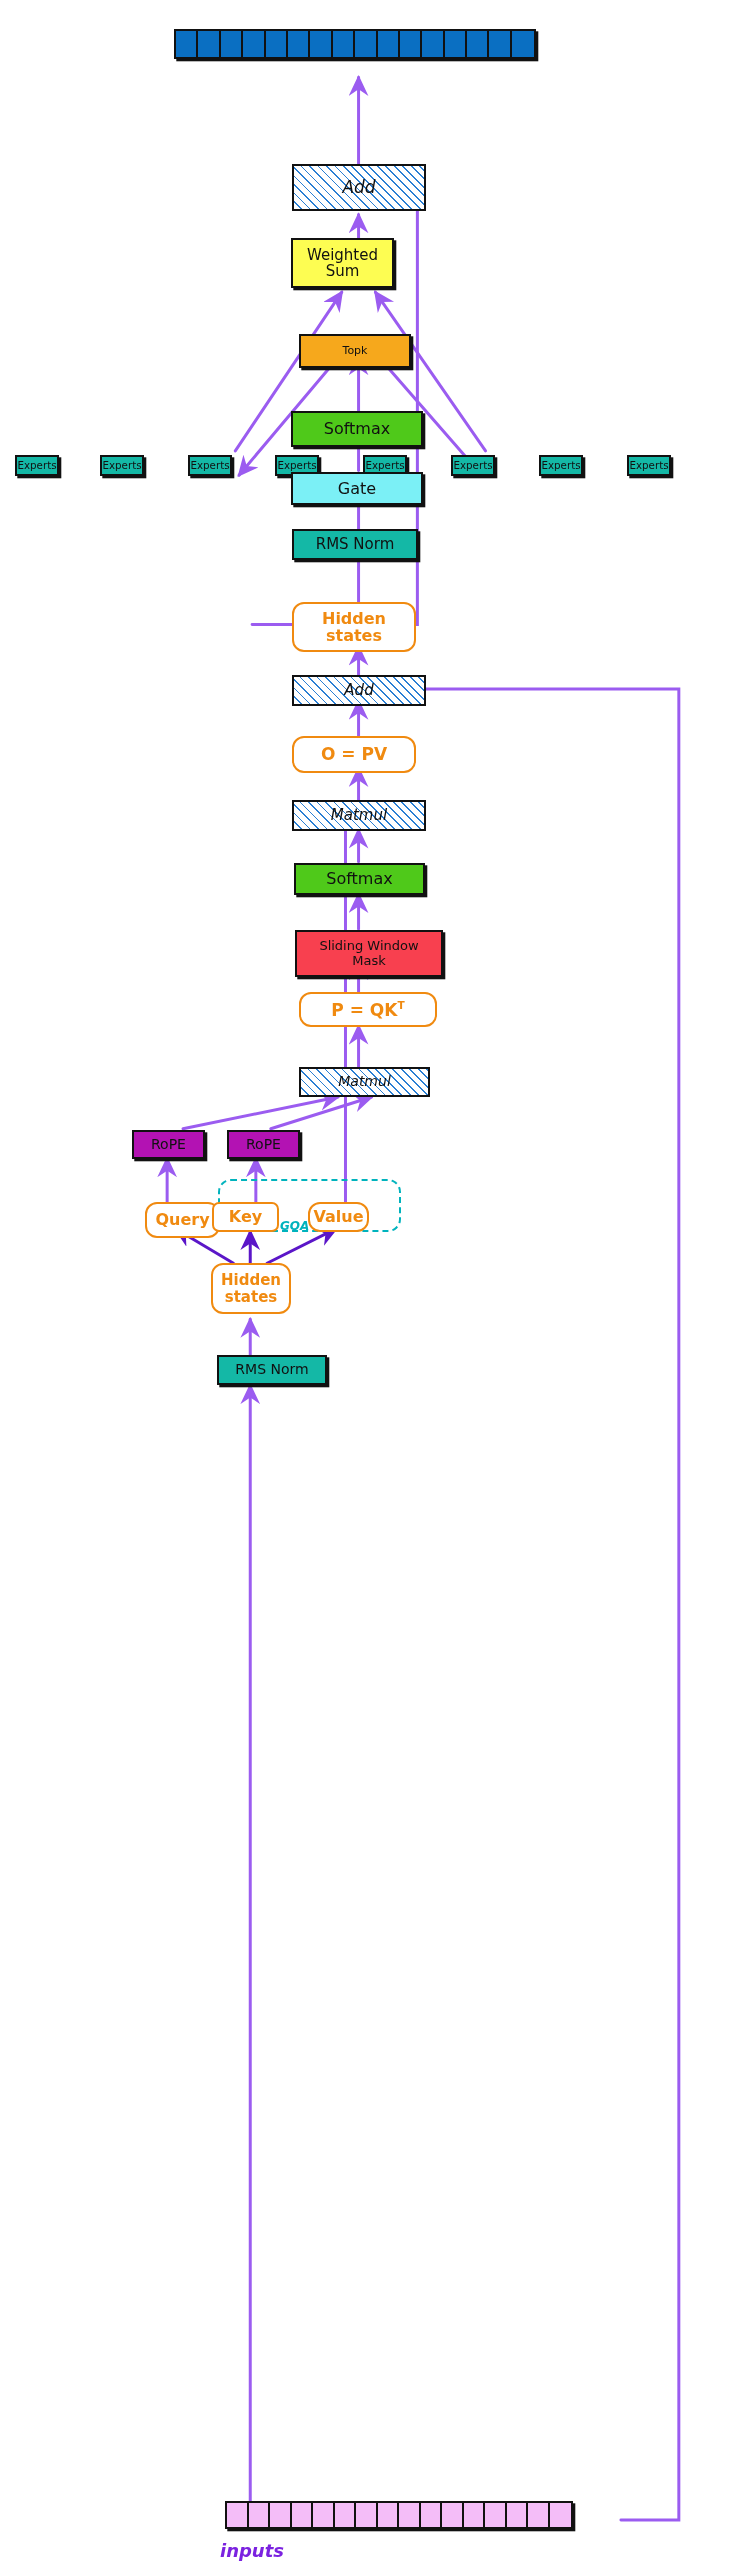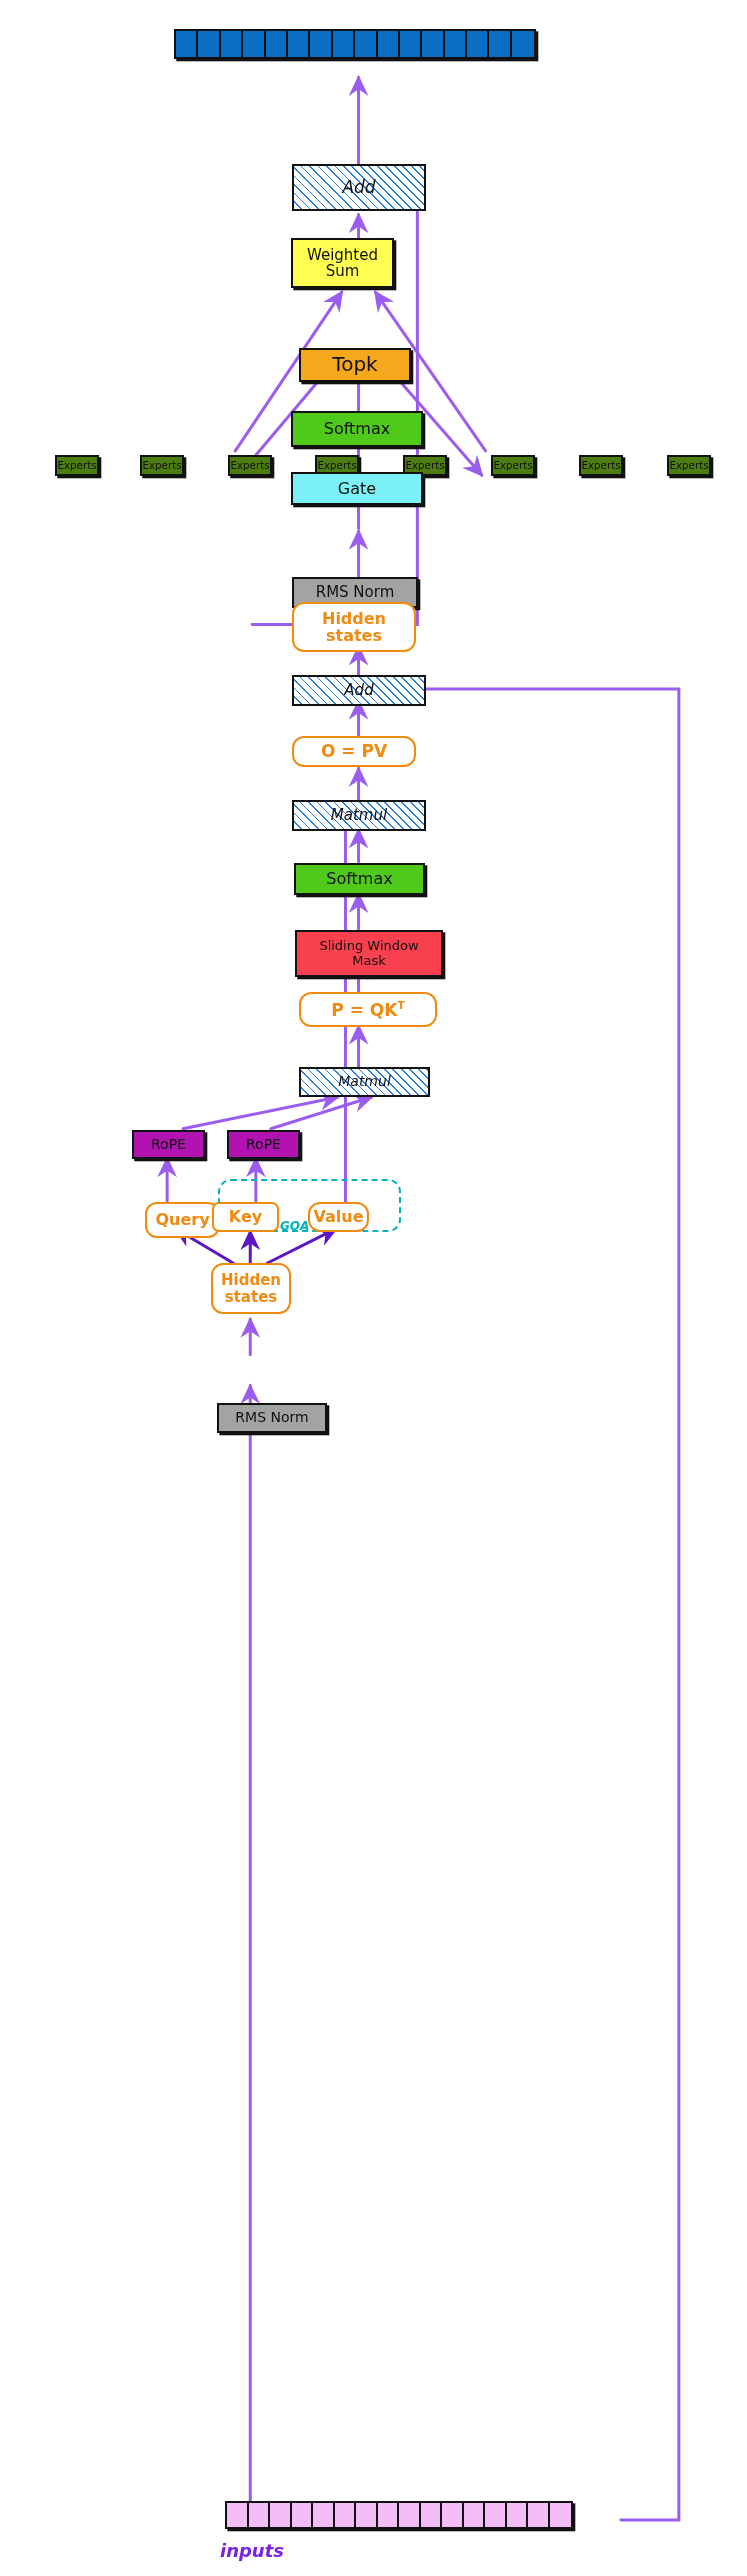--- a/index.html
+++ b/index.html
@@ -14,24 +14,24 @@
      repeating-linear-gradient(45deg,#ffffff 0px,#ffffff 4.7px,#2a7fd4 4.7px,#2a7fd4 6px);}
   .hatch .lbl{background:transparent;padding:0 1.9px;font-style:italic;}
   
   .rounded{border:2.4px solid #f08a10;border-radius:12px;background:#fff;color:#f08a10;font-weight:bold;}
   .rounded.sup sup{font-size:.62em;vertical-align:super;}
   
   .c-yellow{background:#fdfd52;}
   .c-green{background:#4fc91a;}
   .c-orange{background:#f6a81c;}
   .c-cyan{background:#7bf0f6;}
-  .c-pink{background:#a3a3a3;margin-top:48px;}
+  .c-pink{background:#14b8a6;}
   .c-red{background:#f8404f;}
   .c-purple{background:#b312b3;}
-  .c-expert{background:#4d7c0f;margin-left:40px;}
+  .c-expert{background:#14b8a6;}
   
   .lbl{font-family:"DejaVu Sans", sans-serif;}
   
   .strip{position:absolute;display:flex;border:2.8px solid #111;box-sizing:content-box;
          box-shadow:2.3px 2.3px 0 0 #111;}
   .strip .cell{box-sizing:border-box;border-right:2.8px solid #111;}
   .strip .cell:last-child{border-right:none;}
   .out-cell{background:#0a6fc2;}
   .in-cell{background:#f4bdf8;}
   
@@ -166,21 +166,21 @@
         <span class="lbl">Experts</span>
       </div>
       <div class="node rect c-expert" style="left: 539px; top: 455px; width: 44px; height: 20.6px; font-size: 10.3px;">
         <span class="lbl">Experts</span>
       </div>
       <div class="node rect c-expert" style="left: 627px; top: 455px; width: 44px; height: 20.6px; font-size: 10.3px;">
         <span class="lbl">Experts</span>
       </div>
     </div>
 
-  <div class="node rect c-orange" style="left:299px;top:348px;width:112px;height:34px;font-size:20px;">
+  <div class="node rect c-orange" style="left:299px;top:334px;width:112px;height:34px;font-size:11px;">
     <span class="lbl">Topk</span>
   </div>
 
   <div class="node rect c-green" style="left:291px;top:411px;width:132px;height:36px;font-size:16px;">
     <span class="lbl">Softmax</span>
   </div>
 
   <div class="node rect c-cyan" style="left:291px;top:472px;width:132px;height:33px;font-size:16px;">
     <span class="lbl">Gate</span>
   </div>
@@ -191,21 +191,21 @@
 
   <div class="node rounded" style="left:292px;top:602px;width:124px;height:50px;white-space:pre;font-size:16px;">
     <span class="lbl">Hidden
 states</span>
   </div>
 
   <div class="node hatch" style="left:292px;top:675px;width:134px;height:31px;">
     <span class="lbl" style="font-size:15px;">Add</span>
   </div>
 
-  <div class="node rounded" style="left:292px;top:736px;width:124px;height:31px;font-size:17px;">
+  <div class="node rounded" style="left:292px;top:736px;width:124px;height:37px;font-size:17px;">
     <span class="lbl">O = PV</span>
   </div>
 
   <div class="node hatch" style="left:292px;top:800px;width:134px;height:31px;">
     <span class="lbl" style="font-size:15px;">Matmul</span>
   </div>
 
   <div class="node rect c-green" style="left:294px;top:863px;width:131px;height:32px;font-size:16px;">
     <span class="lbl">Softmax</span>
   </div>

